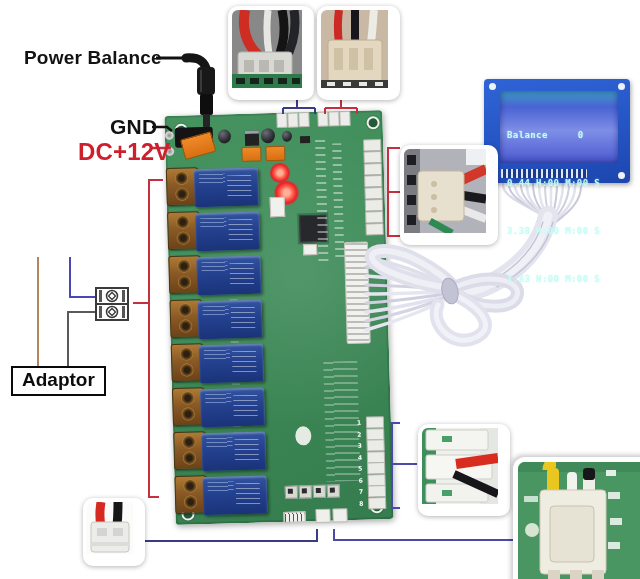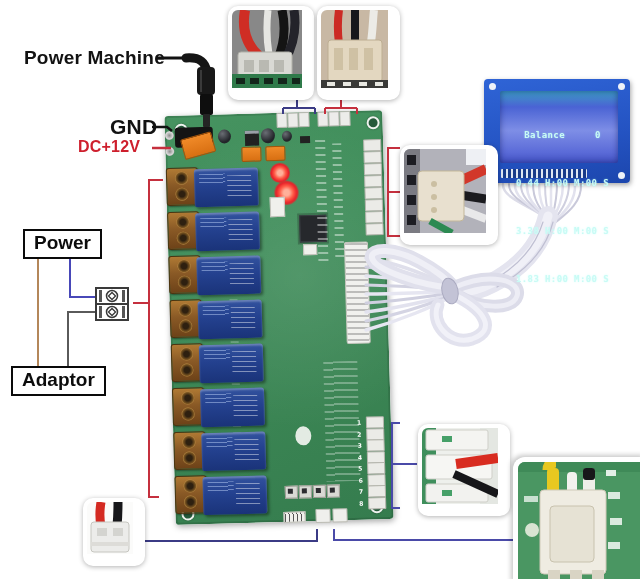--- a/index.html
+++ b/index.html
@@ -49,21 +49,21 @@
   .btn{position:absolute;width:11px;height:11px;background:#d9d9d4;border:1px solid #9a9a92;}
   .btn::after{content:"";position:absolute;left:2px;top:2px;width:5px;height:5px;background:#2c2c30;}
   .silk{position:absolute;opacity:.5;background:repeating-linear-gradient(180deg,rgba(255,255,255,.85) 0 2px,transparent 2px 7px);}
   .ch{position:absolute;left:184px;font:700 6px "DejaVu Sans",sans-serif;color:#fff;}
   .sticker{position:absolute;left:122px;top:314px;width:16px;height:19px;border-radius:50%;background:#f2f4f0;opacity:.92;}
   .screw{position:absolute;width:9px;height:9px;border-radius:50%;background:radial-gradient(circle,#8c8c8c,#d8d8d8 55%,#6e6e6e);}
 
   
   .lcd{position:absolute;left:484px;top:79px;width:146px;height:104px;border-radius:4px;
        background:linear-gradient(170deg,#2f64d6,#2453c2 60%,#1c46ad);
-       box-shadow:1px 2px 5px rgba(0,0,0,.35);text-align:center;}
+       box-shadow:1px 2px 5px rgba(0,0,0,.35);}
   .lcd .corner{position:absolute;width:7px;height:7px;border-radius:50%;background:#eef2f8;}
   .lcd-screen{position:absolute;left:16px;top:12px;width:118px;height:72px;border-radius:2px;
        background:linear-gradient(180deg,#3d9cc4 0%,#4a63d4 22%,#7e8ee6 55%,#5b6bd8 85%,#4353c4 100%);
        box-shadow:inset 0 0 6px rgba(10,20,90,.55);
        font-family:"DejaVu Sans Mono",monospace;font-weight:700;font-size:9px;line-height:16px;
        color:#c9fbf5;text-shadow:0 0 2px rgba(170,255,248,.55);padding:4px 0 0 7px;box-sizing:border-box;
        letter-spacing:.4px;white-space:pre;}
   .lcd-row{height:16px;}
   .bal-val{margin-left:30px;}
   .lcd-pins{position:absolute;left:17px;top:90px;width:86px;height:9px;background:#173a8a;
@@ -384,19 +384,18 @@
       <rect x="65" y="6" width="12" height="26" rx="4" fill="#efefe9"></rect>
       <rect x="65" y="6" width="12" height="12" rx="3" fill="#17171a"></rect>
       <rect x="22" y="28" width="66" height="84" rx="4" fill="#efece2" stroke="#cfc9b8"></rect>
       <rect x="32" y="44" width="44" height="56" rx="4" fill="#e6e2d4" stroke="#c8c2ae"></rect>
       <rect x="30" y="108" width="12" height="9" fill="#d9d4c4"></rect>
       <rect x="52" y="108" width="12" height="9" fill="#d9d4c4"></rect>
       <rect x="74" y="108" width="12" height="9" fill="#d9d4c4"></rect>
     </svg>
   </div>
 
-  <div class="lbl" style="left:24px;top:47px;">Power Machine</div>
+  <div class="lbl" style="left:24px;top:47px;">Power Balance</div>
   <div class="lbl" style="left:110px;top:115px;font-size:21px;">GND</div>
-  <div class="lbl lbl-red" style="left:78px;top:138px;font-size:16px;">DC+12V</div>
-  <div class="diag-box" style="left:23px;top:229px;">Power</div>
+  <div class="lbl lbl-red" style="left:78px;top:138px;font-size:24px;">DC+12V</div>
   <div class="diag-box" style="left:11px;top:366px;">Adaptor</div>
 
 </div>
 
 </body></html>

